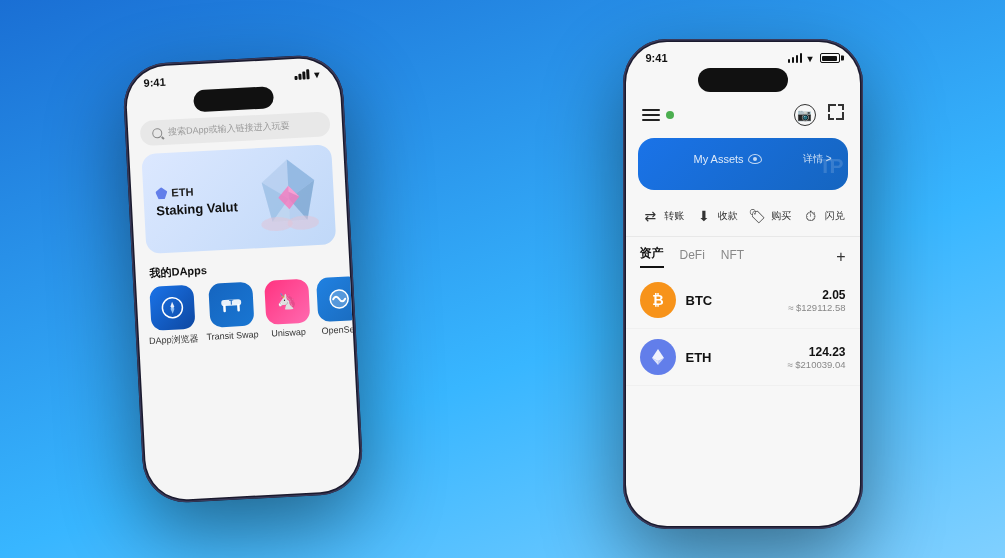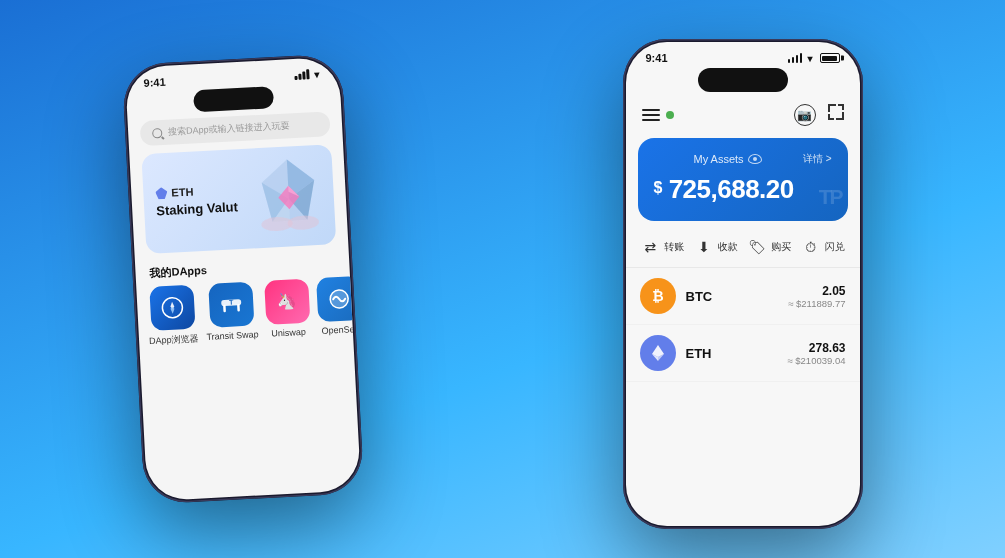--- a/index.html
+++ b/index.html
@@ -633,24 +633,20 @@
       </div>
 
       <div class="assets-card">
         <div class="assets-header">
           <div class="assets-title">
             <span>My Assets</span>
             <div class="eye-icon"></div>
           </div>
           <span class="assets-detail">详情 &gt;</span>
         </div>
-        <div class="assets-amount">
-          <span class="dollar">$</span>
-          <span>725,688.20</span>
-        </div>
         <div class="tp-watermark">TP</div>
       </div>
 
       <div class="action-row">
         <div class="action-btn">
           <div class="action-icon">⇄</div>
           <span>转账</span>
         </div>
         <div class="action-btn">
           <div class="action-icon">⬇</div>
@@ -659,45 +655,51 @@
         <div class="action-btn">
           <div class="action-icon">🏷</div>
           <span>购买</span>
         </div>
         <div class="action-btn">
           <div class="action-icon">⏱</div>
           <span>闪兑</span>
         </div>
       </div>
 
+      <div class="tab-row">
+        <span class="tab-item active">资产</span>
+        <span class="tab-item">DeFi</span>
+        <span class="tab-item">NFT</span>
+        <span class="tab-plus">+</span>
+      </div>
 
       <div class="asset-row">
         <div class="coin-icon btc">
           <svg width="22" height="22" viewBox="0 0 22 22">
             <text x="11" y="16" text-anchor="middle" fill="white" font-size="14" font-weight="bold">₿</text>
           </svg>
         </div>
         <span class="coin-name">BTC</span>
         <div class="coin-values">
           <div class="coin-amount">2.05</div>
-          <div class="coin-usd">≈ $211889.77</div>
+          <div class="coin-usd">≈ $129112.58</div>
         </div>
       </div>
 
       <div class="asset-row">
         <div class="coin-icon eth">
           <svg width="22" height="22" viewBox="0 0 22 22">
             <polygon points="11,3 17,12 11,15 5,12" fill="white" opacity="0.9"></polygon>
             <polygon points="11,15 17,12 11,19" fill="white" opacity="0.6"></polygon>
             <polygon points="11,15 5,12 11,19" fill="white" opacity="0.8"></polygon>
           </svg>
         </div>
         <span class="coin-name">ETH</span>
         <div class="coin-values">
-          <div class="coin-amount">278.63</div>
+          <div class="coin-amount">124.23</div>
           <div class="coin-usd">≈ $210039.04</div>
         </div>
       </div>
 
     </div>
   </div>
 
 </div>
 
 </body></html>

